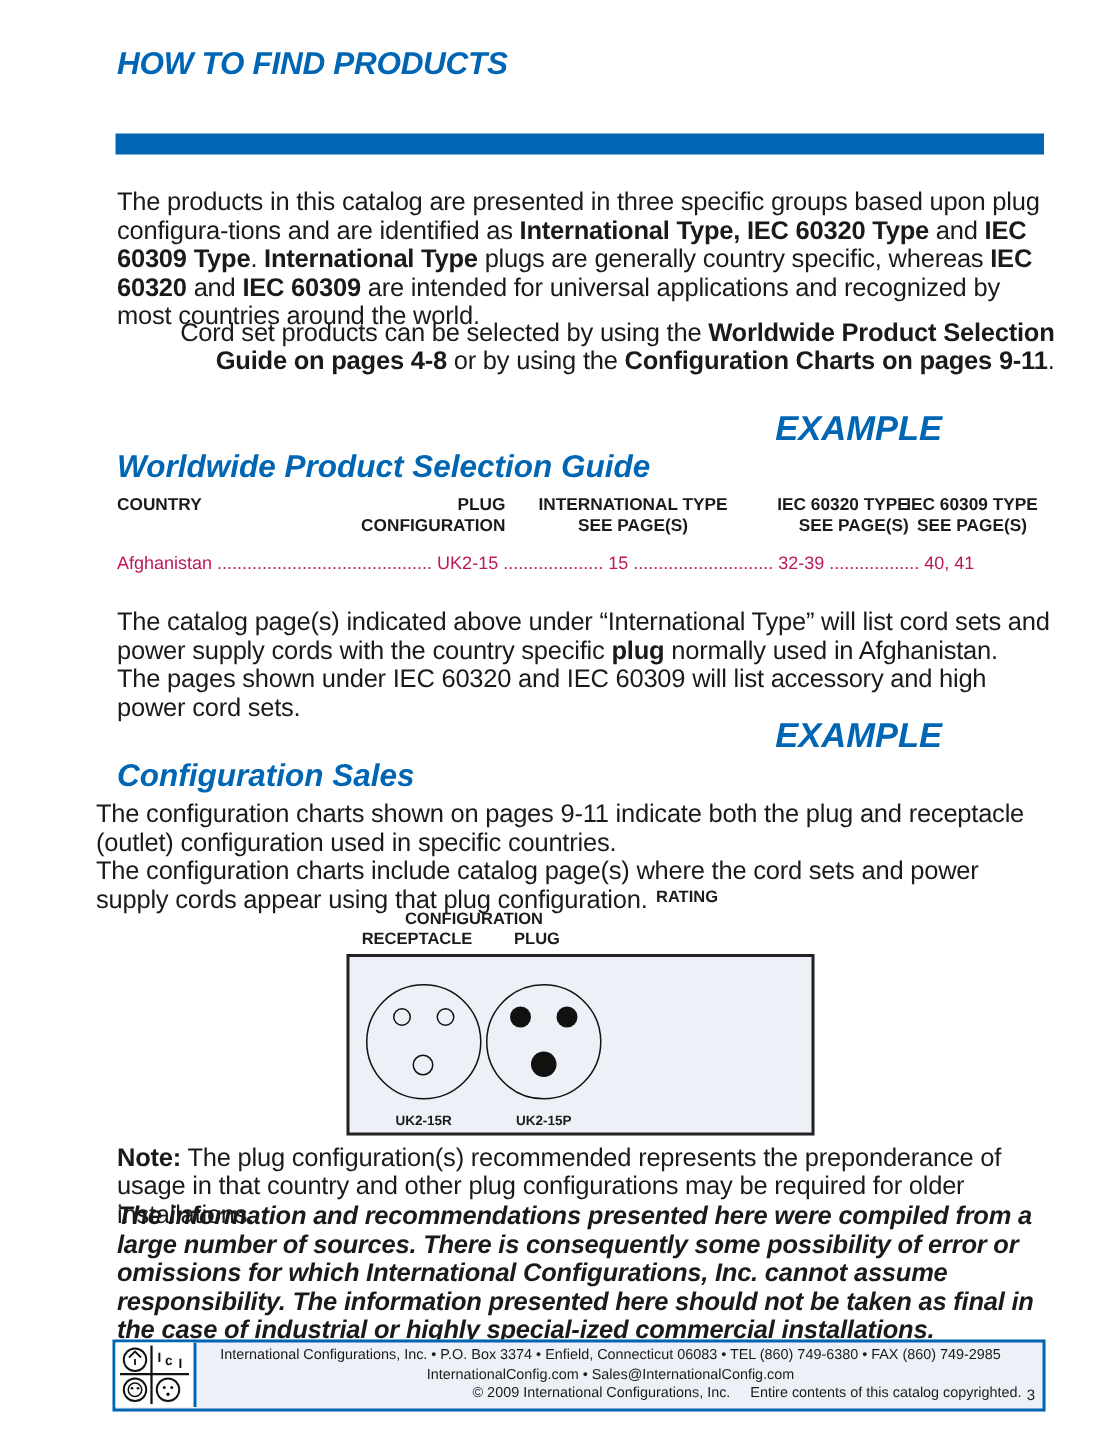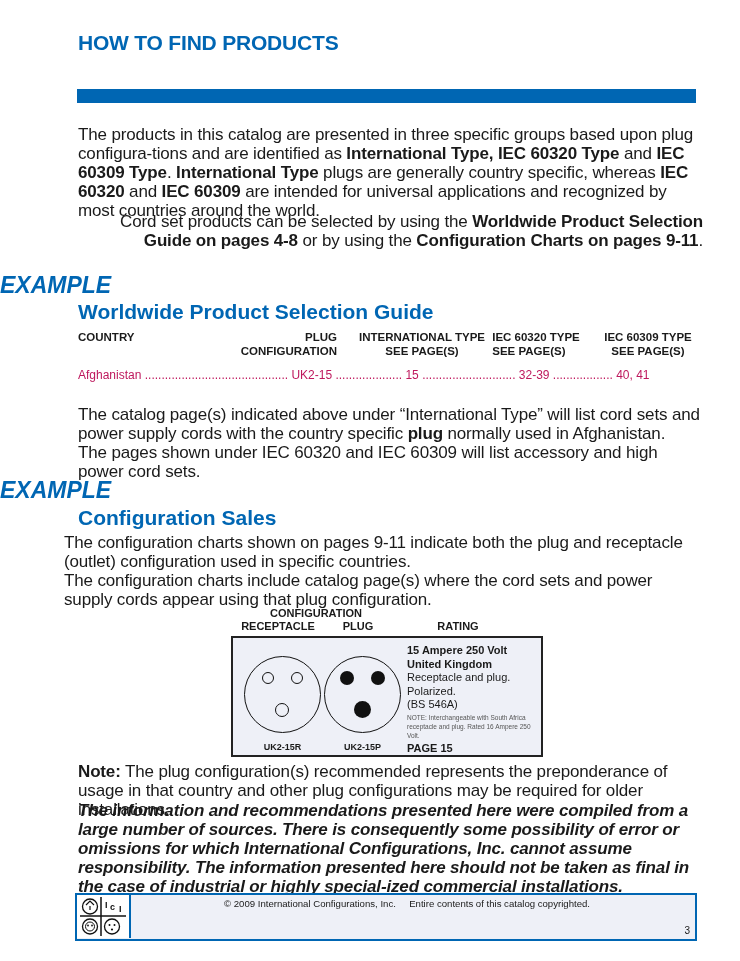--- a/index.html
+++ b/index.html
@@ -1,44 +1,44 @@
 <!DOCTYPE html>
 <html><head>
 <meta charset="utf-8">
 <style>
   * { box-sizing: border-box; margin: 0; padding: 0; }
   html, body { width: 740px; height: 961px; background: #ffffff; overflow: hidden; }
   body { position: relative; font-family: "Liberation Sans", sans-serif; color: #1a1a1a; }
   .abs { position: absolute; }
-  .blue { color: #0066b3; }
+  .blue { color: #0066b3; font-style: italic; }
   .page-title { left: 78px; top: 31px; font-size: 21px; font-weight: bold; letter-spacing: -0.2px; }
   .blue-bar { left: 77px; top: 89px; width: 619px; height: 14px; background: #0066b3; }
   .para { font-size: 17px; line-height: 19px; letter-spacing: -0.15px; }
   .para b { font-weight: bold; }
   .p1 { left: 78px; top: 125px; width: 625px; }
   .p2 { left: 78px; top: 212px; width: 625px; text-align: right; }
-  .example { font-size: 23px; font-weight: bold; font-style: italic; width: 628px; left: 0; text-align: left; }
+  .example { font-size: 23px; font-weight: bold; font-style: italic; width: 628px; left: 0; text-align: right; }
   .ex1 { top: 272px; }
   .ex2 { top: 477px; }
   .section-title { left: 78px; font-size: 21px; font-weight: bold; }
   .st1 { top: 300px; }
   .st2 { top: 506px; }
   .tbl-head { top: 330px; font-size: 11.5px; font-weight: bold; line-height: 14px; }
   .col-country { left: 78px; }
   .col-plug { right: 404px; text-align: right; }
-  .col-iec320 { left: 536px; transform: translateX(-50%); text-align: left; white-space: nowrap; }
+  .col-iec320 { left: 562px; transform: translateX(-50%); text-align: right; white-space: nowrap; }
   .col-iec309 { left: 648px; transform: translateX(-50%); text-align: center; white-space: nowrap; }
   .tbl-row { left: 78px; top: 368px; width: 620px; font-size: 12px; white-space: nowrap; overflow: hidden; color: #be185d; }
   .p3 { left: 78px; top: 405px; width: 625px; }
   .p4 { left: 64px; top: 533px; width: 625px; }
   .chart-head { font-size: 11px; font-weight: bold; text-align: center; white-space: nowrap; }
   .ch-config { left: 316px; top: 607px; transform: translateX(-50%); }
   .ch-recept { left: 278px; top: 620px; transform: translateX(-50%); }
   .ch-plug { left: 358px; top: 620px; transform: translateX(-50%); }
-  .ch-rating { left: 458px; top: 620px; transform: translateX(-50%); }
+  .ch-rating { left: 458px; top: 592px; transform: translateX(-50%); }
   .chart-box { left: 231px; top: 636px; width: 312px; height: 121px; border: 2px solid #222; background: #eef0f7; }
   .circle { position: absolute; width: 77px; height: 77px; border: 1.5px solid #111; border-radius: 50%; }
   .c-rec { left: 11px; top: 18px; }
   .c-plug { left: 91px; top: 18px; }
   .pin { position: absolute; border-radius: 50%; }
   .pin.open { border: 1.5px solid #111; background: #eef0f7; }
   .pin.fill { background: #111; }
   .code-label { position: absolute; font-size: 9px; font-weight: bold; top: 104px; width: 77px; text-align: center; }
   .rating { position: absolute; left: 174px; top: 5px; width: 134px; }
   .rating .r1 { font-size: 11px; font-weight: bold; line-height: 14px; }
@@ -105,29 +105,20 @@
   </div>
   <div class="code-label" style="left:11px;">UK2-15R</div>
 
   <div class="circle c-plug">
     <div class="pin fill" style="left:15px; top:14px; width:14px; height:14px;"></div>
     <div class="pin fill" style="left:46px; top:14px; width:14px; height:14px;"></div>
     <div class="pin fill" style="left:29px; top:44px; width:17px; height:17px;"></div>
   </div>
   <div class="code-label" style="left:91px;">UK2-15P</div>
 
-  <div class="rating">
-    <div class="r1">15 Ampere 250 Volt</div>
-    <div class="r1">United Kingdom</div>
-    <div class="r2">Receptacle and plug.</div>
-    <div class="r2">Polarized.</div>
-    <div class="r2">(BS 546A)</div>
-    <div class="note">NOTE: Interchangeable with South Africa receptacle and plug. Rated 16 Ampere 250 Volt.</div>
-    <div class="page">PAGE 15</div>
-  </div>
 </div>
 
 <div class="abs para p5">
   <b>Note:</b><span> The plug configuration(s) recommended represents the preponderance of usage in that country and other plug configurations may be required for older installations.</span>
 </div>
 <div class="abs para p6">The information and recommendations presented here were compiled from a large number of sources.  There is consequently some possibility of error or omissions for which International Configurations, Inc. cannot assume responsibility. The information presented here should not be taken as final in the case of industrial or highly special-ized commercial installations.</div>
 
 <div class="abs footer">
   <div class="footer-logo">
     <svg width="52" height="43" viewBox="0 0 52 43">
@@ -143,16 +134,18 @@
       <circle cx="13" cy="31.5" r="4.5" fill="none" stroke="#111" stroke-width="1"></circle>
       <circle cx="11" cy="30.5" r="0.9" fill="#111"></circle>
       <circle cx="15" cy="30.5" r="0.9" fill="#111"></circle>
       <circle cx="35" cy="31.5" r="7.5" fill="none" stroke="#111" stroke-width="1.3"></circle>
       <circle cx="32.5" cy="30" r="1" fill="#111"></circle>
       <circle cx="37.5" cy="30" r="1" fill="#111"></circle>
       <circle cx="35" cy="34.5" r="1.1" fill="#111"></circle>
     </svg>
   </div>
   <div class="footer-text">
-    <div style="white-space:pre;">© 2009 International Configurations, Inc.     Entire contents of this catalog copyrighted.</div>
+    <div>International Configurations, Inc. • P.O. Box 3374 • Enfield, Connecticut 06083 • TEL (860) 749-6380 • FAX (860) 749-2985</div>
+    <div>InternationalConfig.com • Sales@InternationalConfig.com</div>
+    <div style="white-space:pre;text-align:right;">© 2009 International Configurations, Inc.     Entire contents of this catalog copyrighted.</div>
   </div>
   <div class="footer-page">3</div>
 </div>
 
 </body></html>

